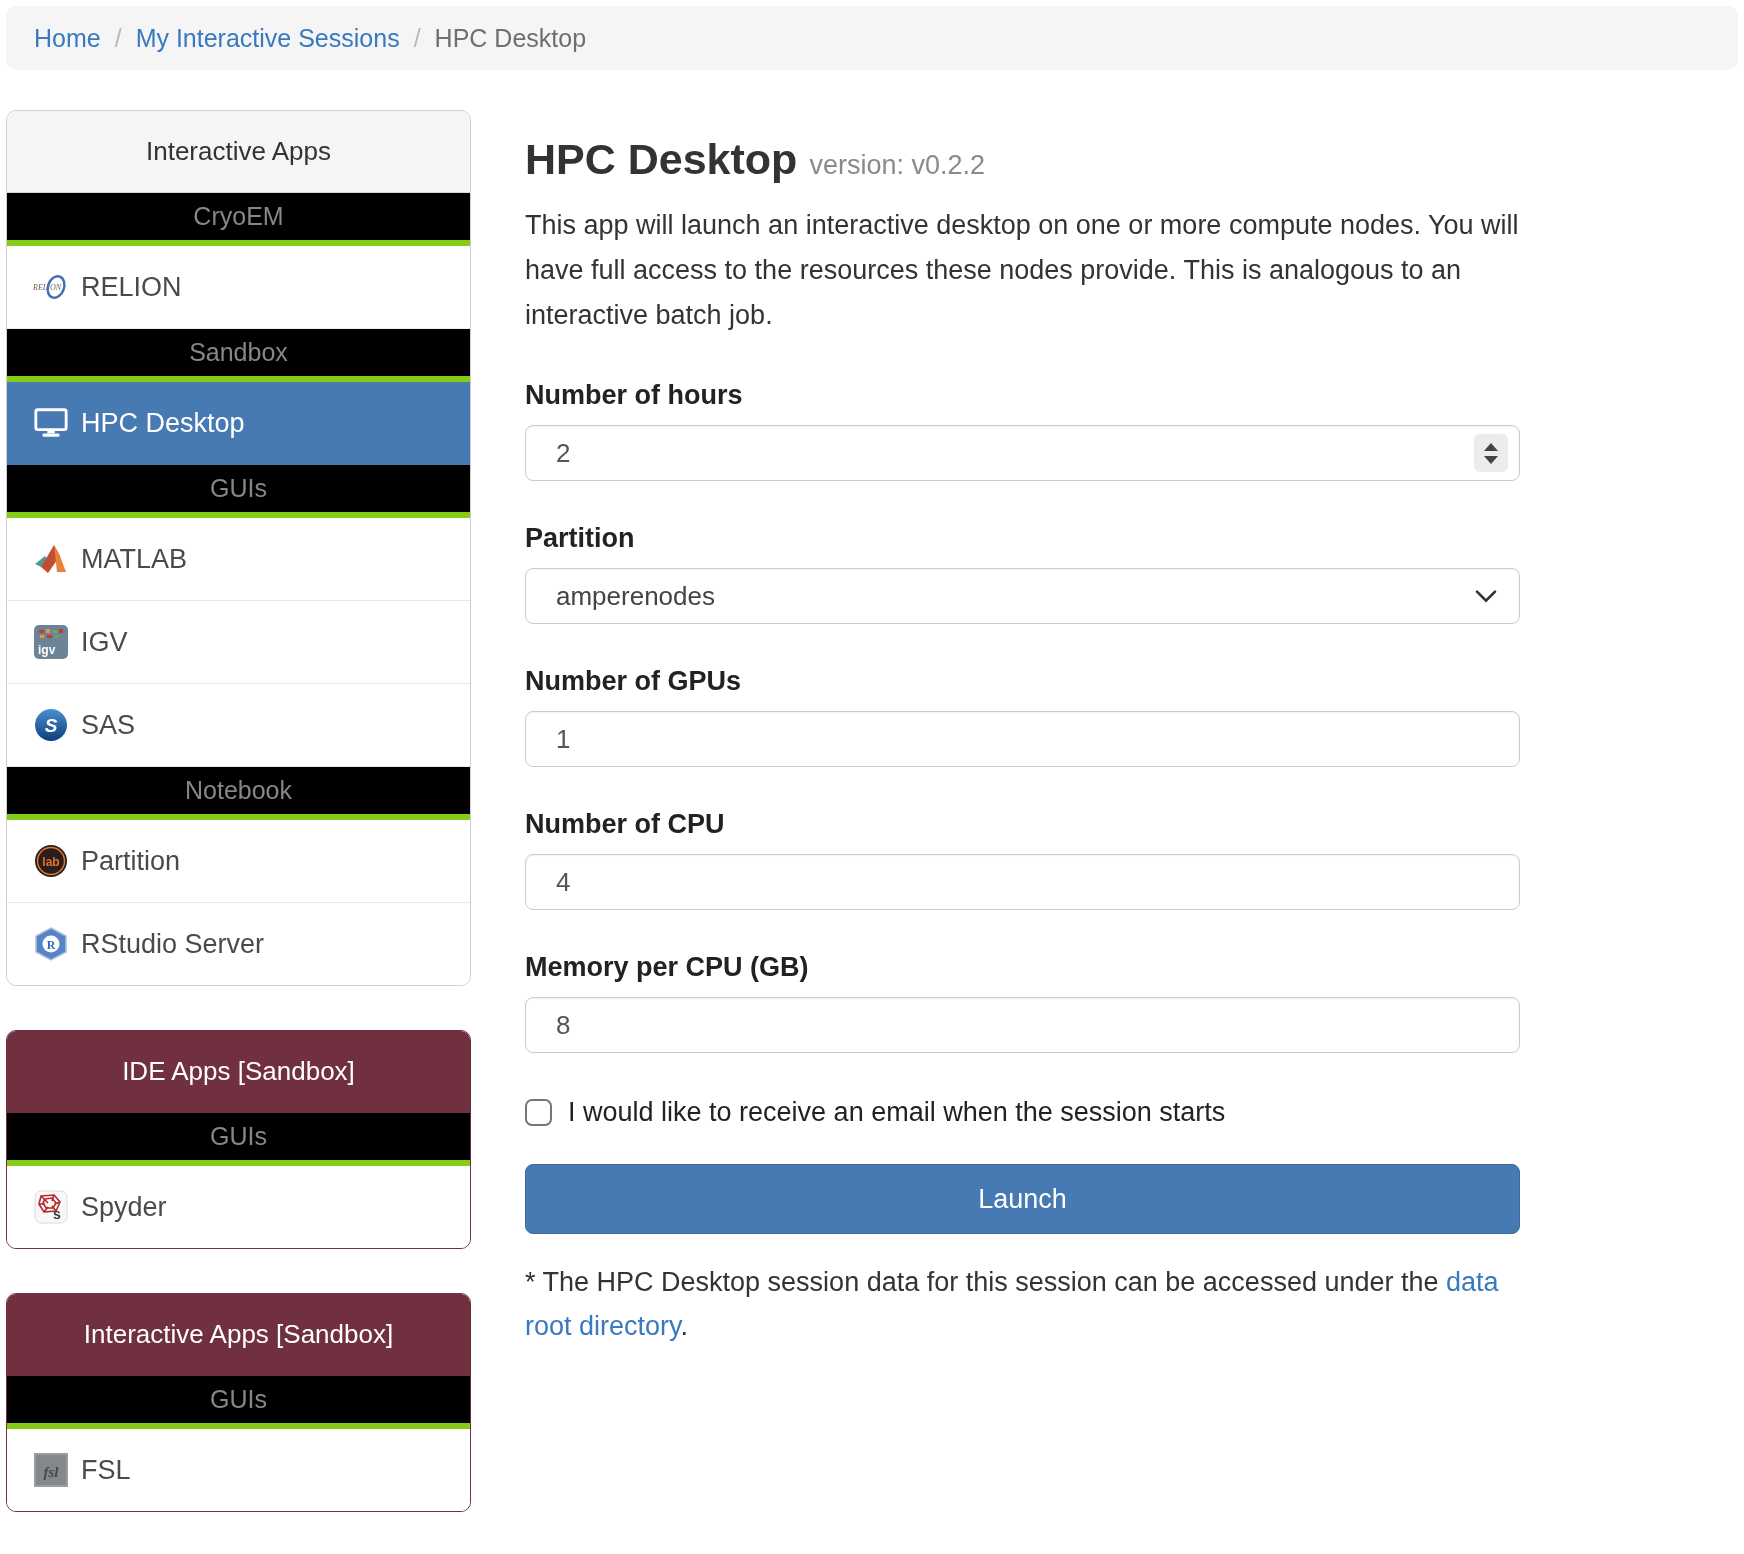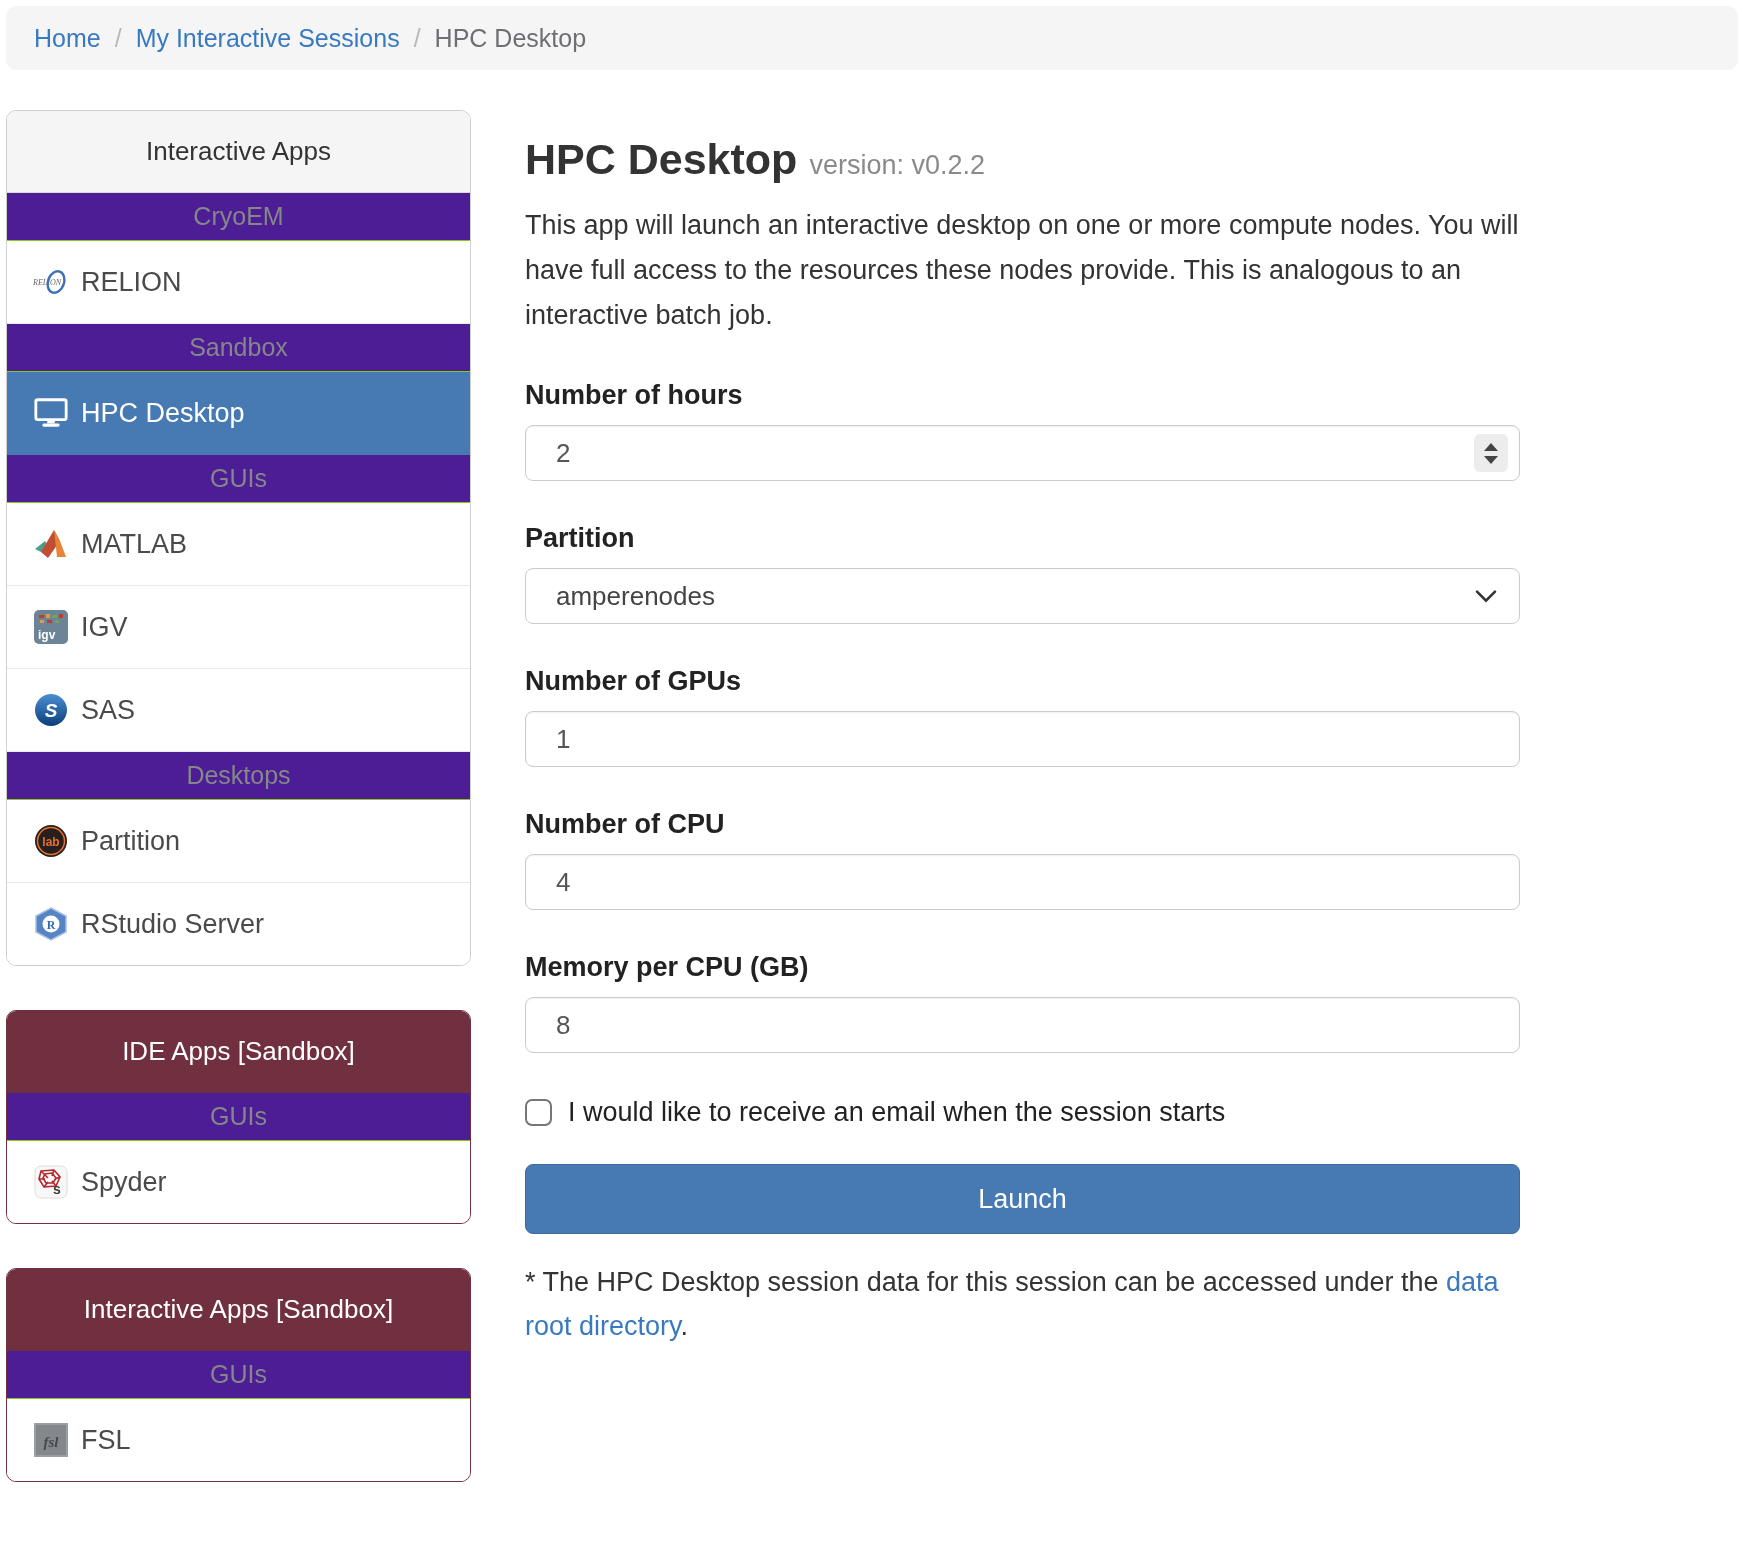--- a/index.html
+++ b/index.html
@@ -31,22 +31,22 @@
     border:1px solid #cfcfcf;border-radius:10px;background:#fff;
     overflow:hidden;margin-bottom:44px;text-align:center;
   }
   .card.sandbox{border-color:var(--sandbox-maroon);}
   .card-header{
     background:#f5f5f5;color:#333;font-size:26px;
     padding:25px 26px;border-bottom:1px solid #d8d8d8;
   }
   .card.sandbox .card-header{background:var(--sandbox-maroon);color:#fff;border-bottom-color:var(--sandbox-maroon);}
   .subheader{
-    background:#4c1d95;color:#85878a;font-size:25px;
-    padding:9px 26px;border-bottom:1px solid #84cc16;
+    background:#000000;color:#85878a;font-size:25px;
+    padding:9px 26px;border-bottom:6px solid #84cc16;
   }
   .item{
     display:flex;align-items:center;gap:12px;
     padding:23px 26px;font-size:27px;color:#4a4a4a;
     border-bottom:1px solid #e9e9e9;cursor:pointer;background:#fff;
   }
   .card > .item:last-child{border-bottom:none;}
   .item .icon{width:36px;height:36px;display:inline-flex;align-items:center;justify-content:center;flex:0 0 36px;}
   .item.selected{background:var(--accent-blue);color:#fff;border-bottom-color:var(--accent-blue);}
   
@@ -164,21 +164,21 @@
                   <stop offset="0" stop-color="#4a8fd0"></stop>
                   <stop offset="1" stop-color="#0d3e7c"></stop>
                 </linearGradient>
               </defs>
               <circle cx="17" cy="17" r="16" fill="url(#sasg)"></circle>
               <text x="17" y="24" font-size="19" fill="#fff" font-weight="bold" font-style="italic" text-anchor="middle">S</text>
             </svg>
           </span>
           <span>SAS</span>
         </div>
-        <div class="subheader">Desktops</div>
+        <div class="subheader">Notebook</div>
         <div class="item">
           <span class="icon">
             <svg width="34" height="34" viewBox="0 0 34 34">
               <circle cx="17" cy="17" r="16" fill="#261f1d"></circle>
               <circle cx="17" cy="17" r="13.5" fill="none" stroke="#e8702a" stroke-width="1.5"></circle>
               <text x="17" y="22" font-size="12" fill="#e8702a" font-weight="bold" text-anchor="middle">lab</text>
             </svg>
           </span>
           <span>Partition</span>
         </div>

